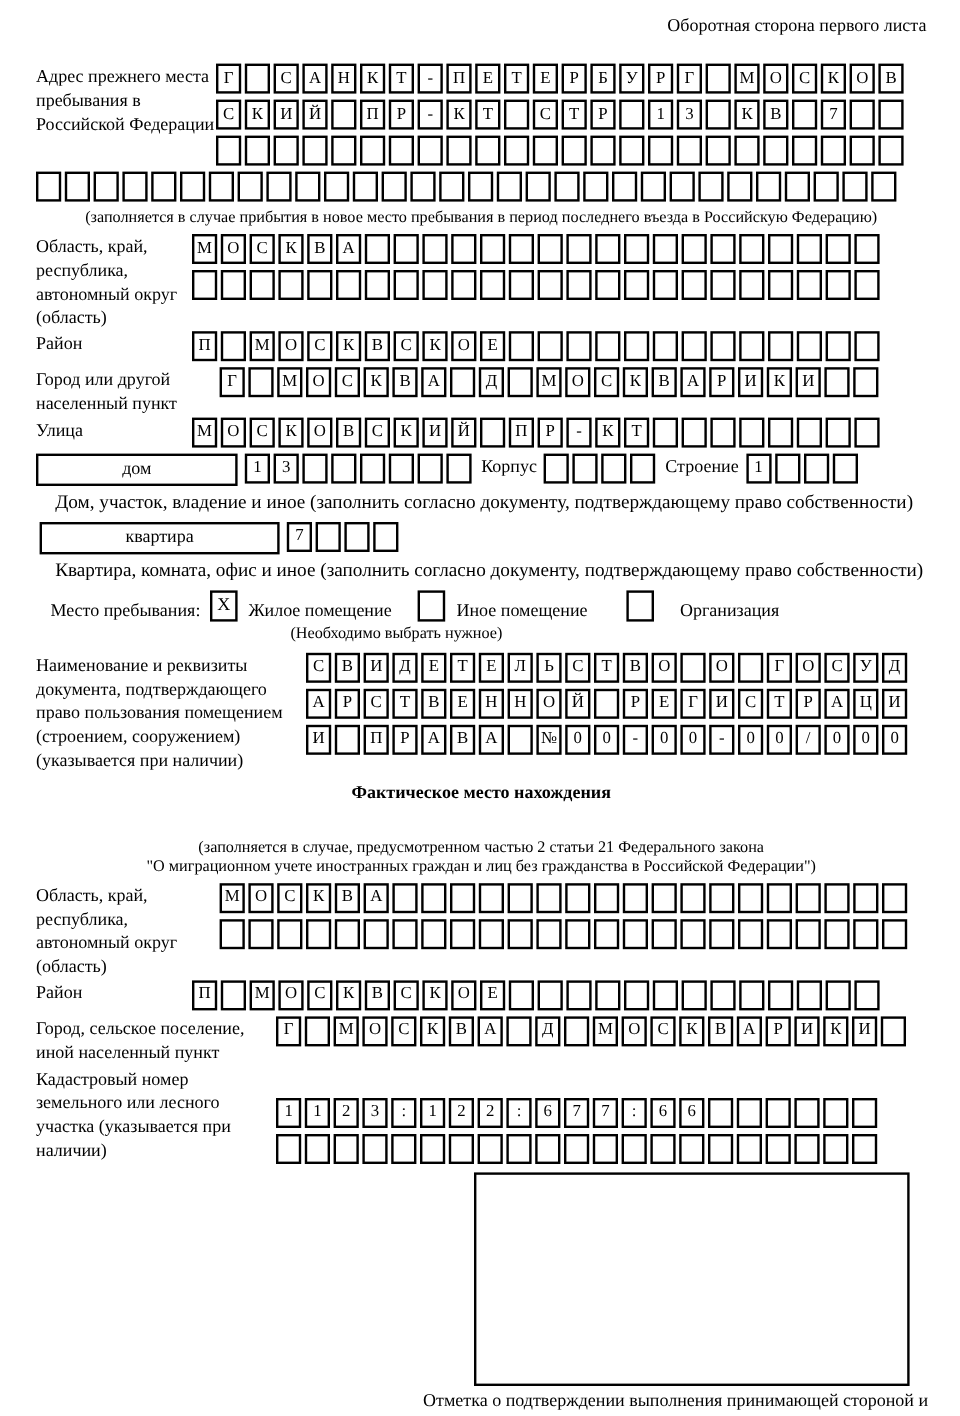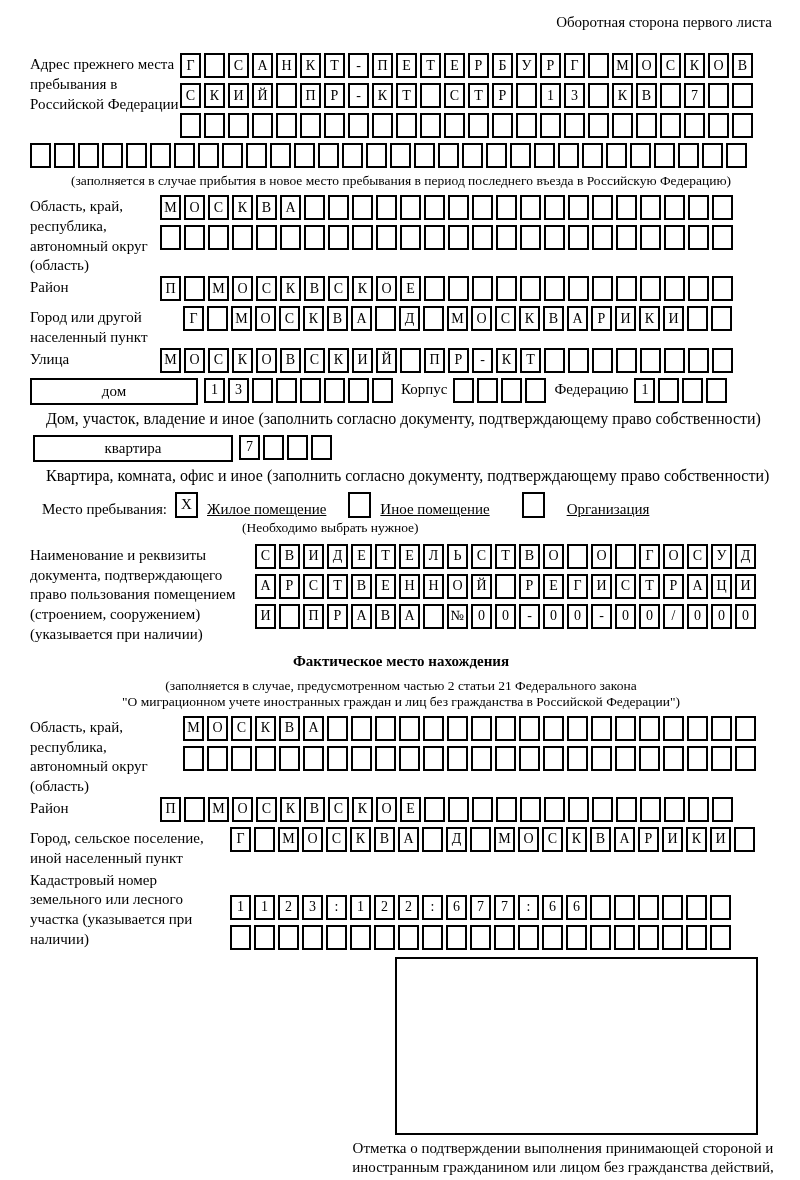--- a/index.html
+++ b/index.html
@@ -32,38 +32,38 @@
   .cell {
     flex:0 0 21px; width:21px; height:25px;
     border:2px solid #000;
     display:flex; align-items:center; justify-content:center;
     font-size:14px; line-height:1;
   }
 
   .caption-center { text-align:center; font-size:13.5px; margin:0 0 6px 0; }
   .caption-left { text-align:left; font-size:16px; margin:0 0 7px 16px; }
   .h2 { text-align:center; font-weight:bold; font-size:16px; margin:4px 0 9px 0; }
-  .h3 { text-align:center; font-weight:bold; font-size:15px; margin:8px 0 8px 0; }
+  .h3 { text-align:center; font-weight:bold; font-size:15px; margin:8px 0 28px 0; }
 
   .fieldbox {
     border:2px solid #000; height:27px;
     display:flex; align-items:center; justify-content:center;
     font-size:15px; flex:0 0 auto;
   }
   .dom-box { width:168px; margin-right:6px;text-align:center; }
   .kv-box  { width:200px; margin-left:3px; margin-right:6px; }
   .inline-lbl { font-size:15px; padding:3px 6px 0 8px; flex:0 0 auto; }
 
   .mesto-row { display:flex; align-items:flex-end; margin:2px 0 2px 12px; font-size:15px; }
   .checkbox {
     width:23px; height:26px; border:2px solid #000;
     display:flex; align-items:center; justify-content:center;
     font-size:15px; flex:0 0 auto;
   }
-  .mesto-row .opt { padding:0 10px 0 9px;text-decoration:underline; }
+  .mesto-row .opt { padding:0 10px 0 9px; }
   .mesto-note { font-size:13.5px; margin:1px 0 8px 212px; }
 
   .stamp-box {
     width:363px; height:178px; border:2px solid #000;
     margin-left:365px; margin-top:2px;
   }
   .stamp-note {
     width:450px; margin-left:308px; margin-top:4px;
     text-align:center; font-size:15px; line-height:1.28;
   }
@@ -355,21 +355,21 @@
         <div class="cell"></div>
         <div class="cell"></div>
       </div>
     <div class="inline-lbl">Корпус</div>
     <div class="cells">
         <div class="cell"></div>
         <div class="cell"></div>
         <div class="cell"></div>
         <div class="cell"></div>
       </div>
-    <div class="inline-lbl">Федерацию</div>
+    <div class="inline-lbl">Строение</div>
     <div class="cells">
         <div class="cell">1</div>
         <div class="cell"></div>
         <div class="cell"></div>
         <div class="cell"></div>
       </div>
   </div>
   <div class="caption-left">Дом, участок, владение и иное (заполнить согласно документу, подтверждающему право собственности)</div>
 
   <div class="row mb2">

